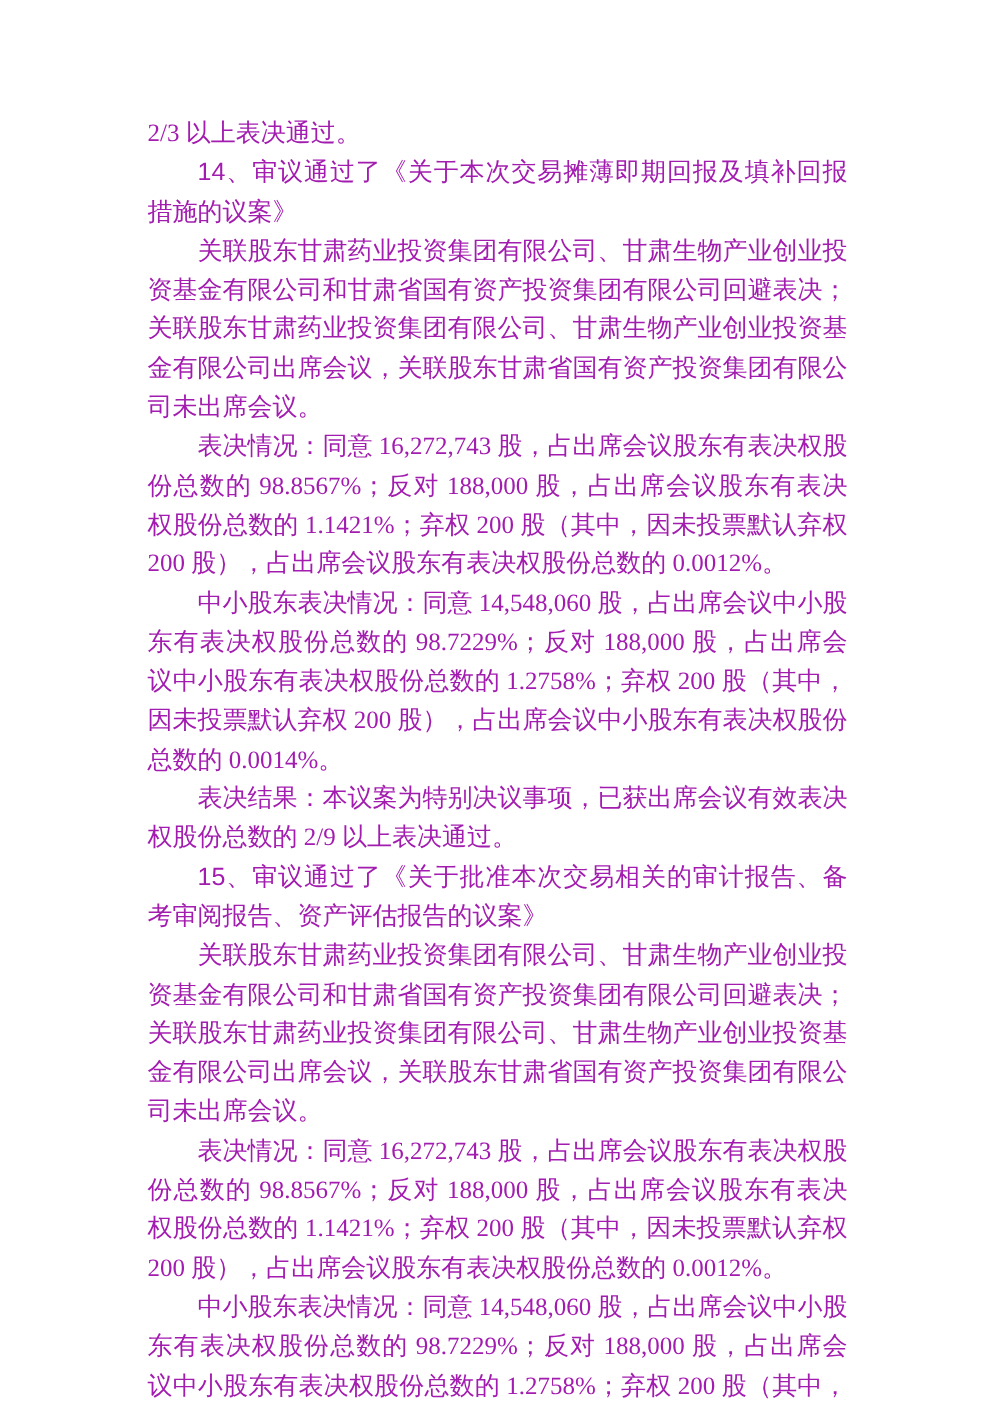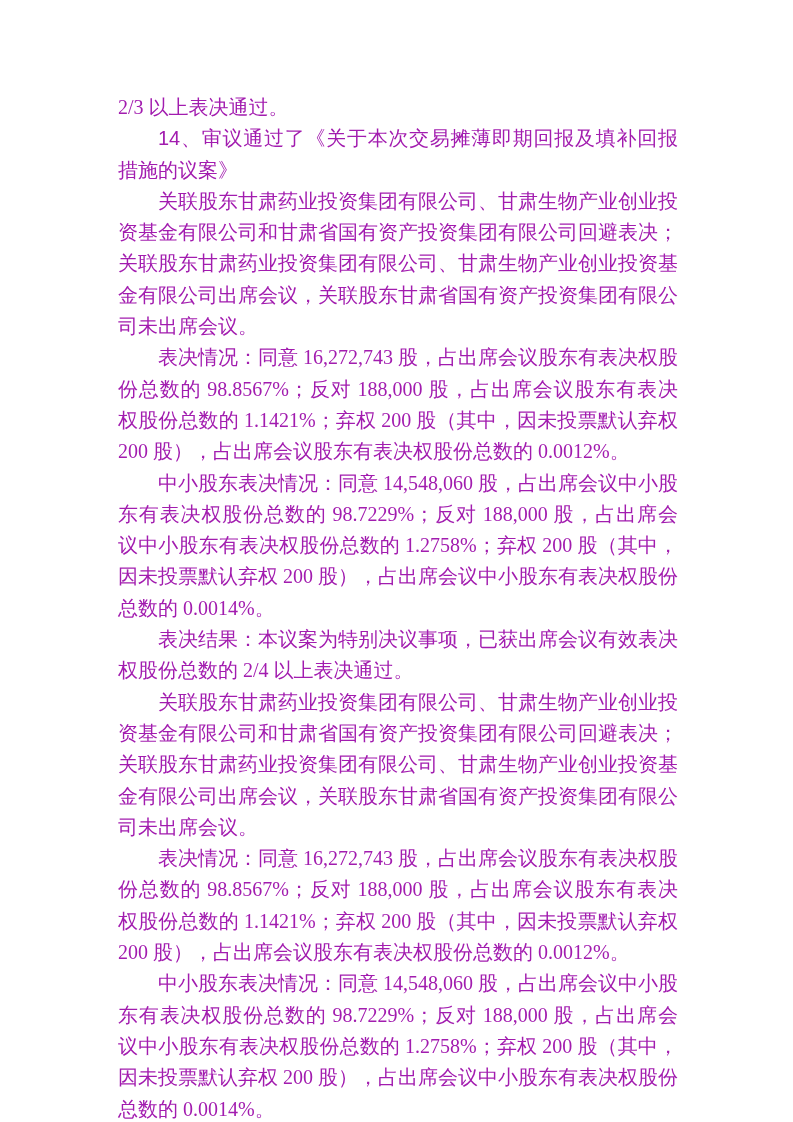--- a/index.html
+++ b/index.html
@@ -41,18 +41,19 @@
 </head>
 <body>
 
 <div class="page">
   <div class="doc-body">
     <p class="no-indent">2/3 以上表决通过。</p>
     <p class="heading">14、审议通过了《关于本次交易摊薄即期回报及填补回报措施的议案》</p>
     <p>关联股东甘肃药业投资集团有限公司、甘肃生物产业创业投资基金有限公司和甘肃省国有资产投资集团有限公司回避表决；关联股东甘肃药业投资集团有限公司、甘肃生物产业创业投资基金有限公司出席会议，关联股东甘肃省国有资产投资集团有限公司未出席会议。</p>
     <p>表决情况：同意 16,272,743 股，占出席会议股东有表决权股份总数的 98.8567%；反对 188,000 股，占出席会议股东有表决权股份总数的 1.1421%；弃权 200 股（其中，因未投票默认弃权 200 股），占出席会议股东有表决权股份总数的 0.0012%。</p>
     <p>中小股东表决情况：同意 14,548,060 股，占出席会议中小股东有表决权股份总数的 98.7229%；反对 188,000 股，占出席会议中小股东有表决权股份总数的 1.2758%；弃权 200 股（其中，因未投票默认弃权 200 股），占出席会议中小股东有表决权股份总数的 0.0014%。</p>
-    <p>表决结果：本议案为特别决议事项，已获出席会议有效表决权股份总数的 2/4 以上表决通过。</p>
+    <p>表决结果：本议案为特别决议事项，已获出席会议有效表决权股份总数的 2/9 以上表决通过。</p>
+    <p class="heading">15、审议通过了《关于批准本次交易相关的审计报告、备考审阅报告、资产评估报告的议案》</p>
     <p>关联股东甘肃药业投资集团有限公司、甘肃生物产业创业投资基金有限公司和甘肃省国有资产投资集团有限公司回避表决；关联股东甘肃药业投资集团有限公司、甘肃生物产业创业投资基金有限公司出席会议，关联股东甘肃省国有资产投资集团有限公司未出席会议。</p>
     <p>表决情况：同意 16,272,743 股，占出席会议股东有表决权股份总数的 98.8567%；反对 188,000 股，占出席会议股东有表决权股份总数的 1.1421%；弃权 200 股（其中，因未投票默认弃权 200 股），占出席会议股东有表决权股份总数的 0.0012%。</p>
     <p>中小股东表决情况：同意 14,548,060 股，占出席会议中小股东有表决权股份总数的 98.7229%；反对 188,000 股，占出席会议中小股东有表决权股份总数的 1.2758%；弃权 200 股（其中，因未投票默认弃权 200 股），占出席会议中小股东有表决权股份总数的 0.0014%。</p>
   </div>
 </div>
 
 </body></html>

